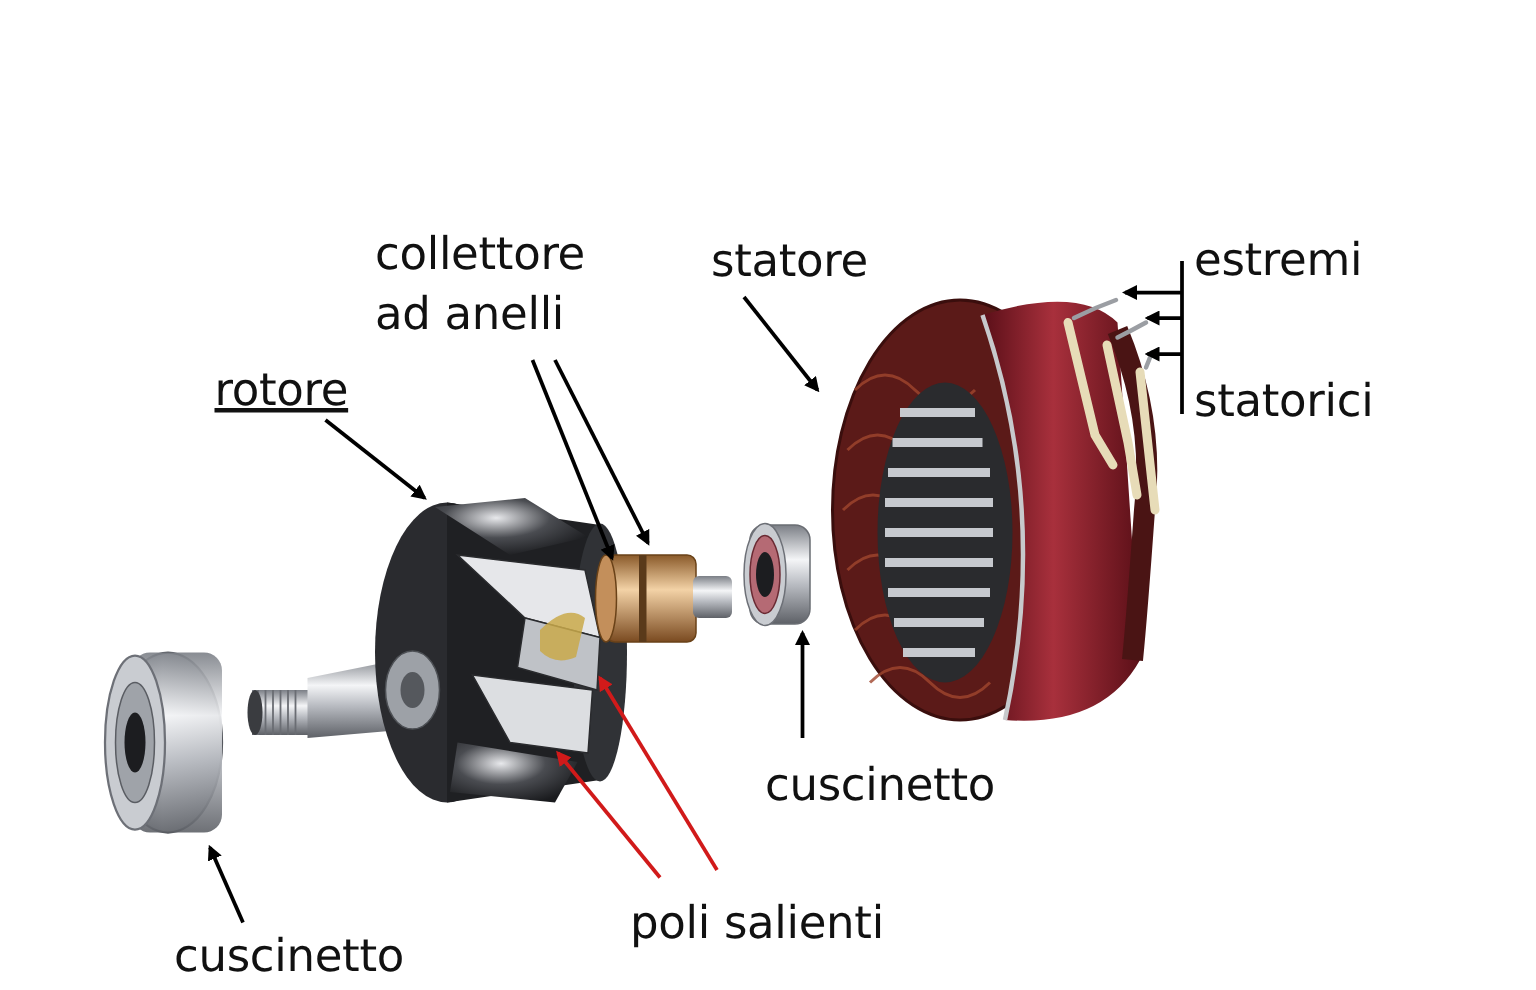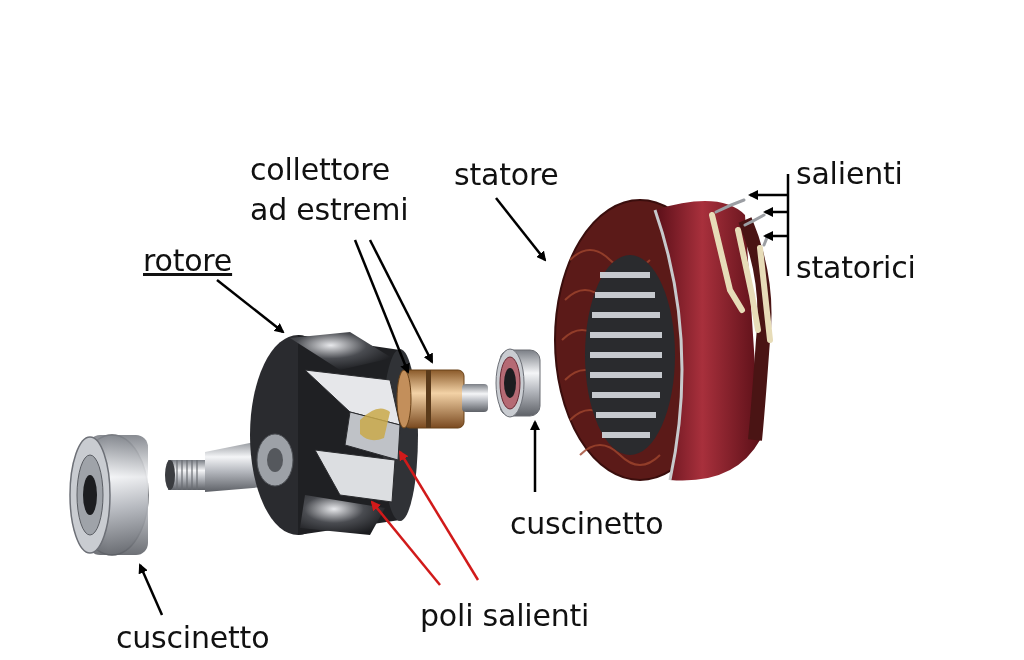--- a/index.html
+++ b/index.html
@@ -156,21 +156,21 @@
       <line x1="788" y1="196" x2="765" y2="196" marker-end="url(#ahB)"></line>
     </g>
 
     <g stroke="#d11a1a" stroke-width="2.5" fill="none">
       <line x1="440" y1="545" x2="372" y2="462" marker-end="url(#ahR)"></line>
       <line x1="478" y1="540" x2="400" y2="412" marker-end="url(#ahR)"></line>
     </g>
   </svg>
 
   <div class="label" style="left:250px; top:112px;">collettore</div>
-  <div class="label" style="left:250px; top:152px;">ad estremi</div>
-  <div class="label" style="left:454px; top:117px;text-align:right;">statore</div>
+  <div class="label" style="left:250px; top:152px;">ad anelli</div>
+  <div class="label" style="left:474px; top:117px;text-align:right;">statore</div>
   <div class="label" style="left:143px; top:203px;text-decoration:underline;">rotore</div>
-  <div class="label" style="left:796px; top:116px;">salienti</div>
+  <div class="label" style="left:796px; top:116px;">estremi</div>
   <div class="label" style="left:796px; top:210px;">statorici</div>
   <div class="label" style="left:510px; top:466px;">cuscinetto</div>
   <div class="label" style="left:116px; top:580px;">cuscinetto</div>
   <div class="label" style="left:420px; top:558px;">poli salienti</div>
 </div>
 
 </body></html>

